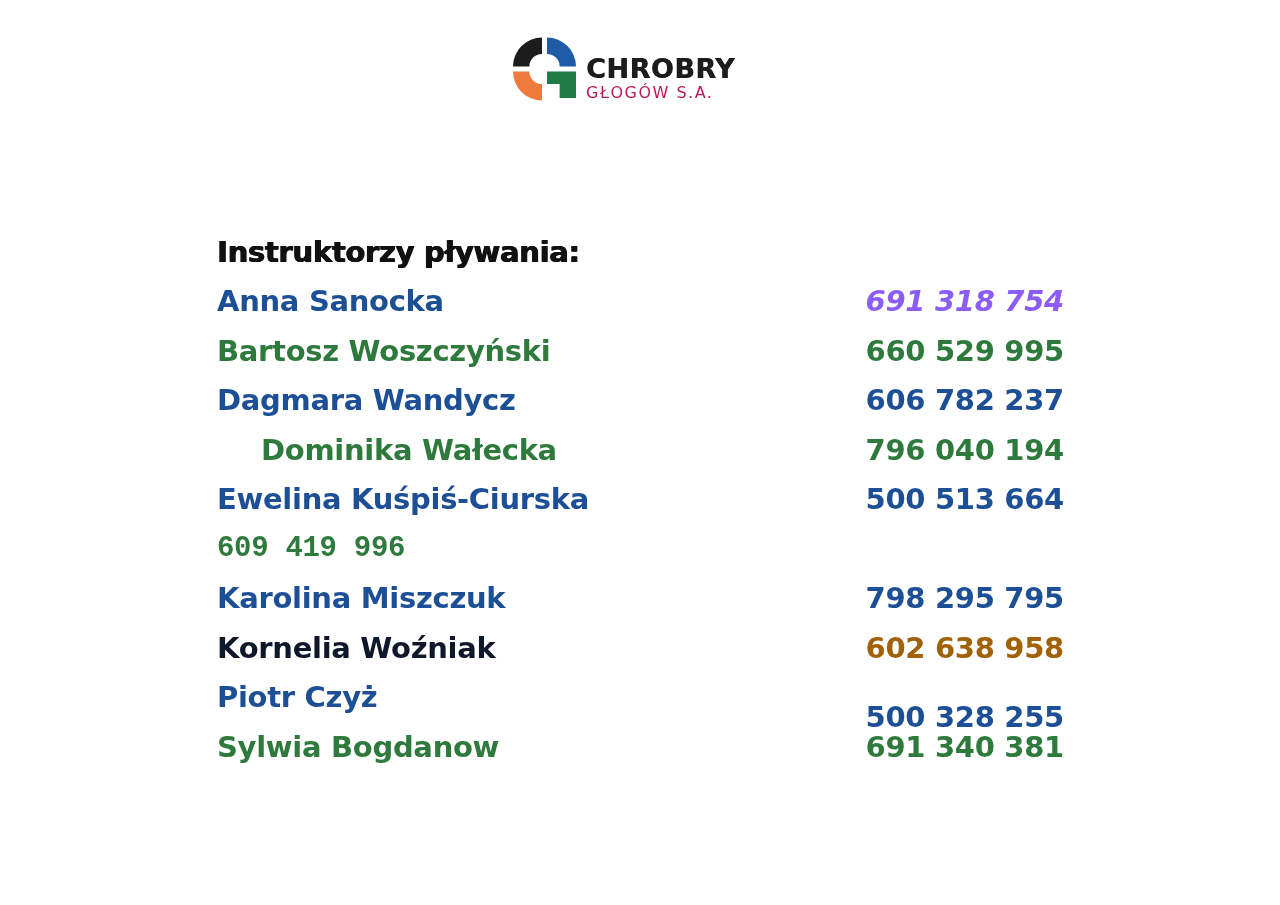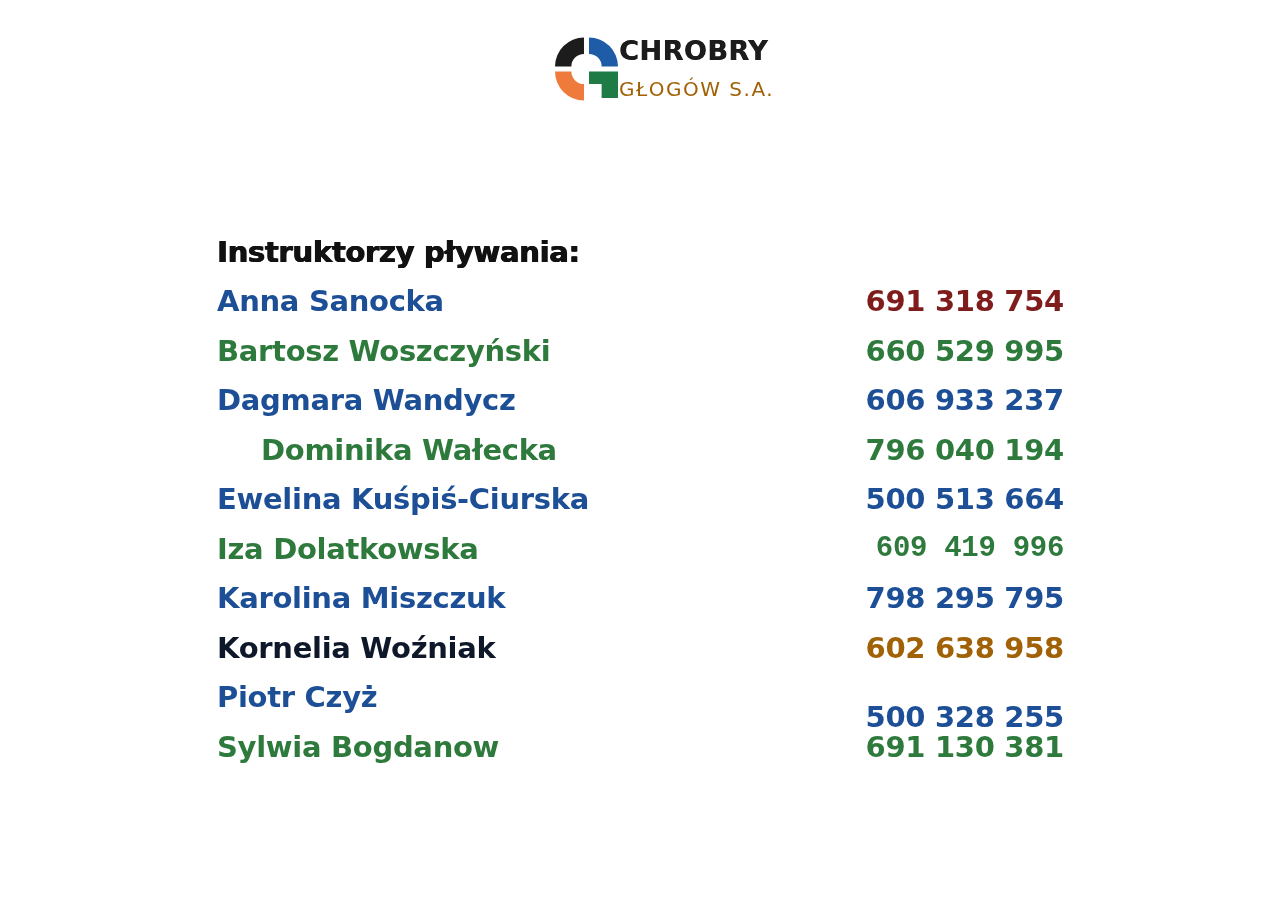--- a/index.html
+++ b/index.html
@@ -7,43 +7,42 @@
   body {
     background: #ffffff;
     font-family: "DejaVu Sans", "Liberation Sans", sans-serif;
     position: relative;
     overflow: hidden;
   }
 
   
   .logo-wrap {
     position: absolute;
-    left: 555px;
+    left: 513px;
     top: 36px;
     display: flex;
-    align-items: center;
-    gap: 1px;
+    align-items: flex-end;
+    gap: 10px;
   }
   .logo-mark { width: 63px; height: 66px; display: block; }
   .logo-text { display: flex; flex-direction: column; justify-content: center; }
   .logo-brand {
     font-size: 27px;
     font-weight: bold;
     letter-spacing: 0.5px;
     color: #1c1c1c;
     line-height: 1.05;
     text-shadow: 0.5px 0 0 currentColor;
   }
   .logo-subtitle {
-    font-size: 20px;
+    font-size: 16px;
     font-weight: normal;
     letter-spacing: 1.5px;
-    color: #a16207;
+    color: #be185d;
     line-height: 1.15;
-    margin-top: 13px;
   }
 
   
   .list-block {
     position: absolute;
     left: 217px;
     top: 227px;
     width: 847px;
   }
   .list-title {
@@ -87,61 +86,60 @@
     <div class="logo-brand">CHROBRY</div>
     <div class="logo-subtitle">GŁOGÓW S.A.</div>
   </div>
 </header>
 
 <main class="list-block">
   <h1 class="list-title" style="color: rgb(17, 17, 17);">Instruktorzy pływania:</h1>
   <div id="instructor-list">
   <div class="list-row">
     <span class="instructor-name" style="color: rgb(29, 79, 151);">Anna Sanocka</span>
-    <span class="instructor-phone" style="color: #7f1d1d;">691 318 754</span>
+    <span class="instructor-phone" style="color: #8b5cf6; font-style: italic;">691 318 754</span>
   </div>
 
   <div class="list-row">
     <span class="instructor-name" style="color: rgb(46, 122, 60);">Bartosz Woszczyński</span>
     <span class="instructor-phone" style="color: rgb(46, 122, 60);">660 529 995</span>
   </div>
 
   <div class="list-row">
     <span class="instructor-name" style="color: rgb(29, 79, 151);">Dagmara Wandycz</span>
-    <span class="instructor-phone" style="color: rgb(29, 79, 151);">606 933 237</span>
+    <span class="instructor-phone" style="color: rgb(29, 79, 151);">606 782 237</span>
   </div>
 
   <div class="list-row">
     <span class="instructor-name" style="color: rgb(46, 122, 60); margin-left: 44px;">Dominika Wałecka</span>
     <span class="instructor-phone" style="color: rgb(46, 122, 60);">796 040 194</span>
   </div>
 
   <div class="list-row">
     <span class="instructor-name" style="color: rgb(29, 79, 151);">Ewelina Kuśpiś-Ciurska</span>
     <span class="instructor-phone" style="color: rgb(29, 79, 151);">500 513 664</span>
   </div>
 
   <div class="list-row">
-    <span class="instructor-name" style="color: rgb(46, 122, 60);">Iza Dolatkowska</span>
     <span class="instructor-phone" style="color: rgb(46, 122, 60); font-family: Liberation Mono, monospace;">609 419 996</span>
   </div>
 
   <div class="list-row">
     <span class="instructor-name" style="color: rgb(29, 79, 151);">Karolina Miszczuk</span>
     <span class="instructor-phone" style="color: rgb(29, 79, 151);">798 295 795</span>
   </div>
 
   <div class="list-row">
     <span class="instructor-name" style="color: #0f172a;">Kornelia Woźniak</span>
     <span class="instructor-phone" style="color: #a16207;">602 638 958</span>
   </div>
 
   <div class="list-row">
     <span class="instructor-name" style="color: rgb(29, 79, 151);">Piotr Czyż</span>
     <span class="instructor-phone" style="color: rgb(29, 79, 151); margin-top: 39px;">500 328 255</span>
   </div>
 
   <div class="list-row">
     <span class="instructor-name" style="color: rgb(46, 122, 60);">Sylwia Bogdanow</span>
-    <span class="instructor-phone" style="color: rgb(46, 122, 60);">691 130 381</span>
+    <span class="instructor-phone" style="color: rgb(46, 122, 60);">691 340 381</span>
   </div>
 </div>
 </main>
 
 </body></html>

